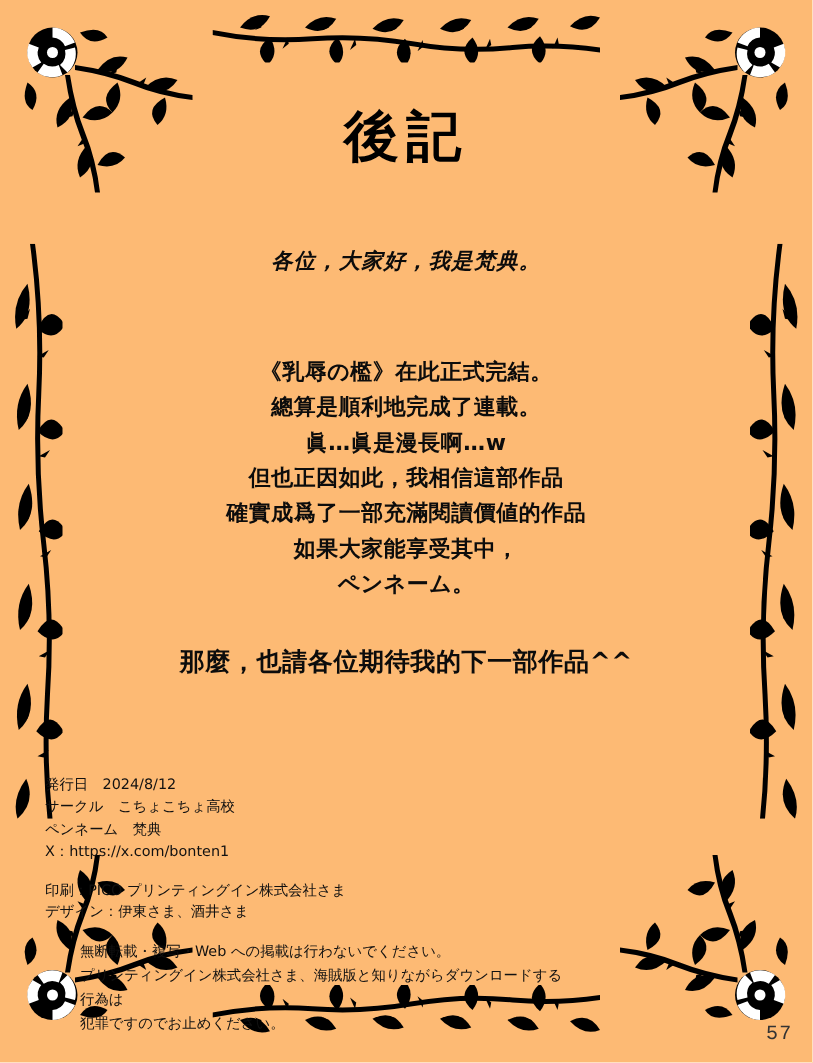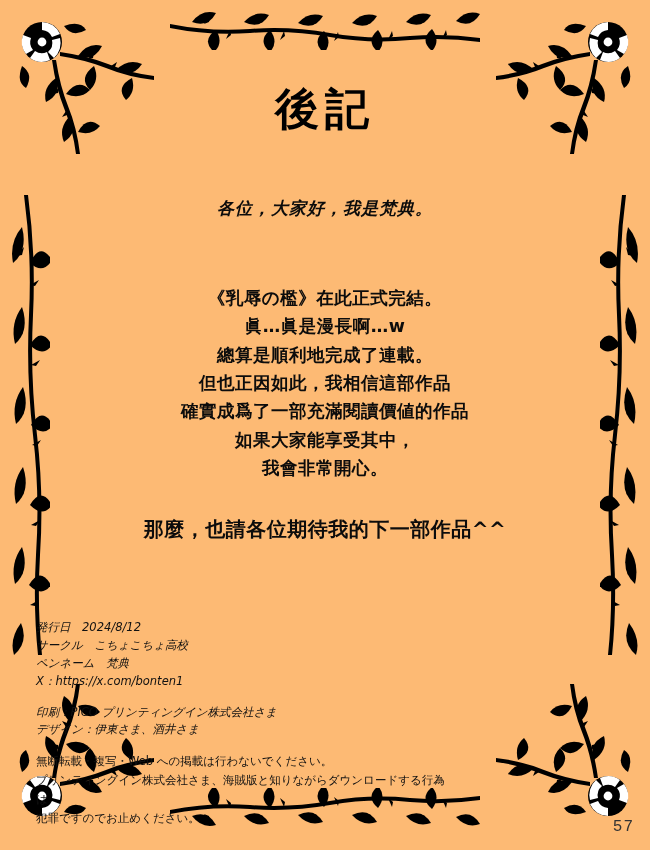--- a/index.html
+++ b/index.html
@@ -109,22 +109,22 @@
     left: 36px;
     bottom: 22px;
     width: 420px;
     font-family: "DejaVu Sans", "Liberation Sans", sans-serif;
     font-size: 11.5px;
     line-height: 1.55;
     color: #111;
   }
   .colophon .grp { margin-bottom: 13px; }
   .colophon .grp:last-child { margin-bottom: 0; }
-  .colophon .row { white-space: pre; font-style: italic; }
-  .colophon .note { line-height: 1.65; }
+  .colophon .row { white-space: pre; }
+  .colophon .note { line-height: 1.65; margin-left: 28px; }
 
   .page-number {
     position: absolute;
     right: 16px;
     bottom: 14px;
     font-family: Liberation Mono, monospace;
     font-size: 16px;
     color: #333;
     letter-spacing: 1px;
   }
@@ -381,26 +381,26 @@
   </div>
 
   <div class="content">
 
     <h1 class="doc-title">後記</h1>
 
     <div class="greeting">各位，大家好，我是梵典。</div>
 
     <div class="body-block">
       <p>《乳辱の檻》在此正式完結。</p>
+      <p>總算是順利地完成了連載。</p>
       <p>眞…眞是漫長啊…w</p>
-      <p>總算是順利地完成了連載。</p>
       <p>但也正因如此，我相信這部作品</p>
       <p>確實成爲了一部充滿閱讀價値的作品</p>
       <p>如果大家能享受其中，</p>
-      <p>我會非常開心。</p>
+      <p>ペンネーム。</p>
     </div>
 
     <div class="closing">那麼，也請各位期待我的下一部作品^^</div>
   </div>
 
   <div class="colophon">
     <div class="grp">
       <div class="row">発行日　2024/8/12</div>
       <div class="row">サークル　こちょこちょ高校</div>
       <div class="row">ペンネーム　梵典</div>

